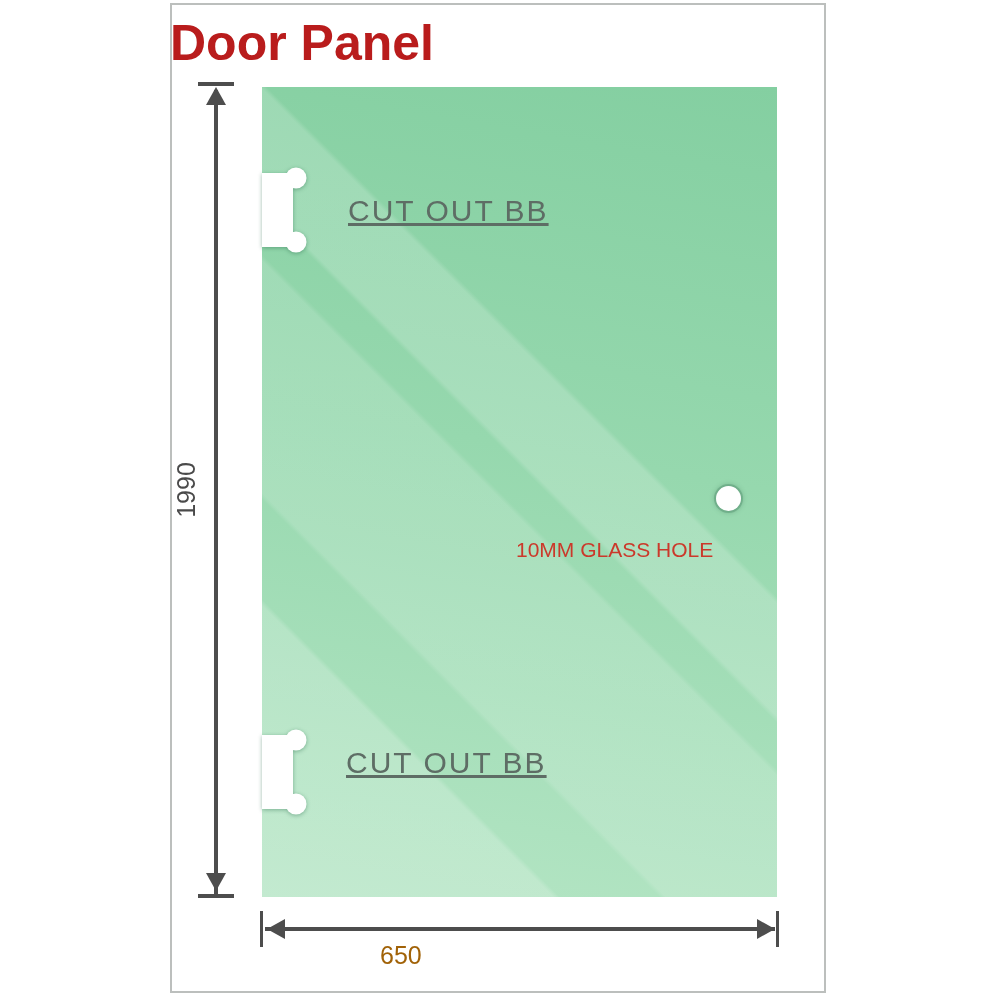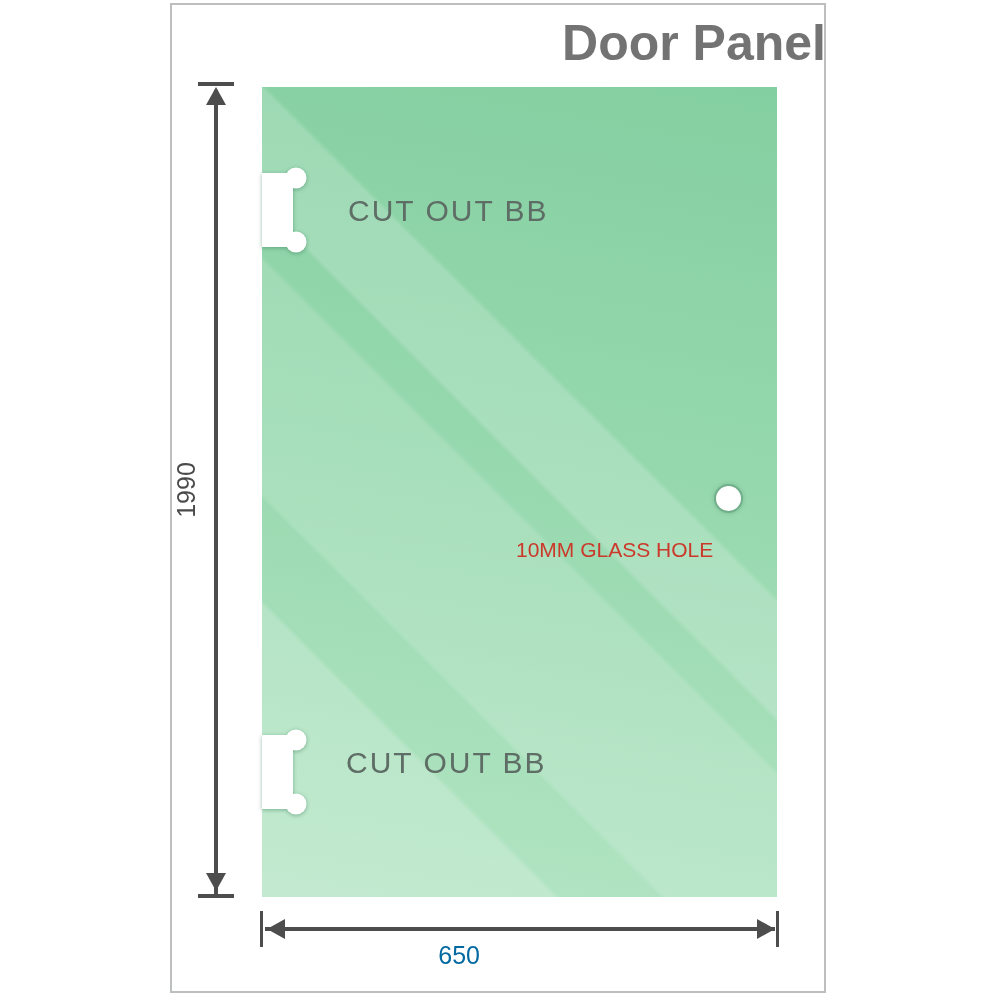--- a/index.html
+++ b/index.html
@@ -6,37 +6,37 @@
   #canvas{
     position:relative;width:1000px;height:1000px;background:#ffffff;overflow:hidden;
     font-family:"Liberation Sans",sans-serif;
   }
   
   .frame{
     position:absolute;left:170px;top:3px;width:656px;height:990px;
     border:2px solid #bcbfbd;box-sizing:border-box;background:#ffffff;
   }
   .title{
-    position:absolute;left:170px;top:14px;width:656px;text-align:right;
-    font-size:50px;font-weight:bold;color:#737373;letter-spacing:0px;
+    position:absolute;left:170px;top:14px;width:656px;text-align:left;
+    font-size:50px;font-weight:bold;color:#b91c1c;letter-spacing:0px;
   }
   
   .panel{
     position:absolute;left:262px;top:87px;width:515px;height:810px;
     background:
       linear-gradient(45deg, rgba(255,255,255,0.20) 0%, rgba(255,255,255,0.20) 22%, rgba(255,255,255,0) 22.5%),
       linear-gradient(45deg, rgba(255,255,255,0) 30%, rgba(255,255,255,0.15) 30.5%, rgba(255,255,255,0.15) 48%, rgba(255,255,255,0) 48.5%),
       linear-gradient(45deg, rgba(255,255,255,0) 52%, rgba(255,255,255,0.18) 52.5%, rgba(255,255,255,0.18) 61%, rgba(255,255,255,0) 61.5%),
       linear-gradient(190deg, #84cfa1 0%, #96d8ae 45%, #b4e5c4 100%);
   }
   .cutout{position:absolute;left:0;filter:drop-shadow(0 1px 2px rgba(35,105,70,0.45));}
   .cutout-top{top:80px;}
   .cutout-bottom{top:642px;}
   .cutout-label{
-    position:absolute;font-size:30px;letter-spacing:2px;color:#5e6d65;white-space:nowrap;
+    position:absolute;font-size:30px;letter-spacing:2px;color:#5e6d65;white-space:nowrap;text-decoration:underline;
   }
   .cutout-label-top{left:86px;top:107px;}
   .cutout-label-bottom{left:84px;top:659px;}
   .glass-hole{
     position:absolute;left:454px;top:399px;width:25px;height:25px;border-radius:50%;
     background:#ffffff;box-shadow:0 0 0 2px rgba(96,158,124,0.55), 0 0 4px 2px rgba(70,130,95,0.35);
   }
   .hole-label{
     position:absolute;left:254px;top:451px;font-size:21px;font-weight:normal;
     color:#cb392b;white-space:nowrap;
@@ -52,22 +52,22 @@
   .vdim-label{
     position:absolute;left:126px;top:477px;width:120px;height:26px;line-height:26px;
     text-align:center;font-size:25px;color:#4a4a4a;transform:rotate(-90deg);
   }
   .hdim-line{left:265px;top:927px;width:510px;height:4px;}
   .hdim-tick-left{left:260px;top:911px;width:3px;height:36px;}
   .hdim-tick-right{left:776px;top:911px;width:3px;height:36px;}
   .arrow-left{left:267px;top:919px;border-top:10px solid transparent;border-bottom:10px solid transparent;border-right:18px solid #4d4d4d;}
   .arrow-right{left:757px;top:919px;border-top:10px solid transparent;border-bottom:10px solid transparent;border-left:18px solid #4d4d4d;}
   .hdim-label{
-    position:absolute;left:380px;top:941px;width:100px;text-align:right;
-    font-size:25px;color:#0369a1;
+    position:absolute;left:380px;top:941px;width:100px;text-align:left;
+    font-size:25px;color:#a16207;
   }
 </style>
 </head>
 <body>
 
 <div id="canvas">
 
   <div class="frame"></div>
 
   <div class="title">Door Panel</div>

